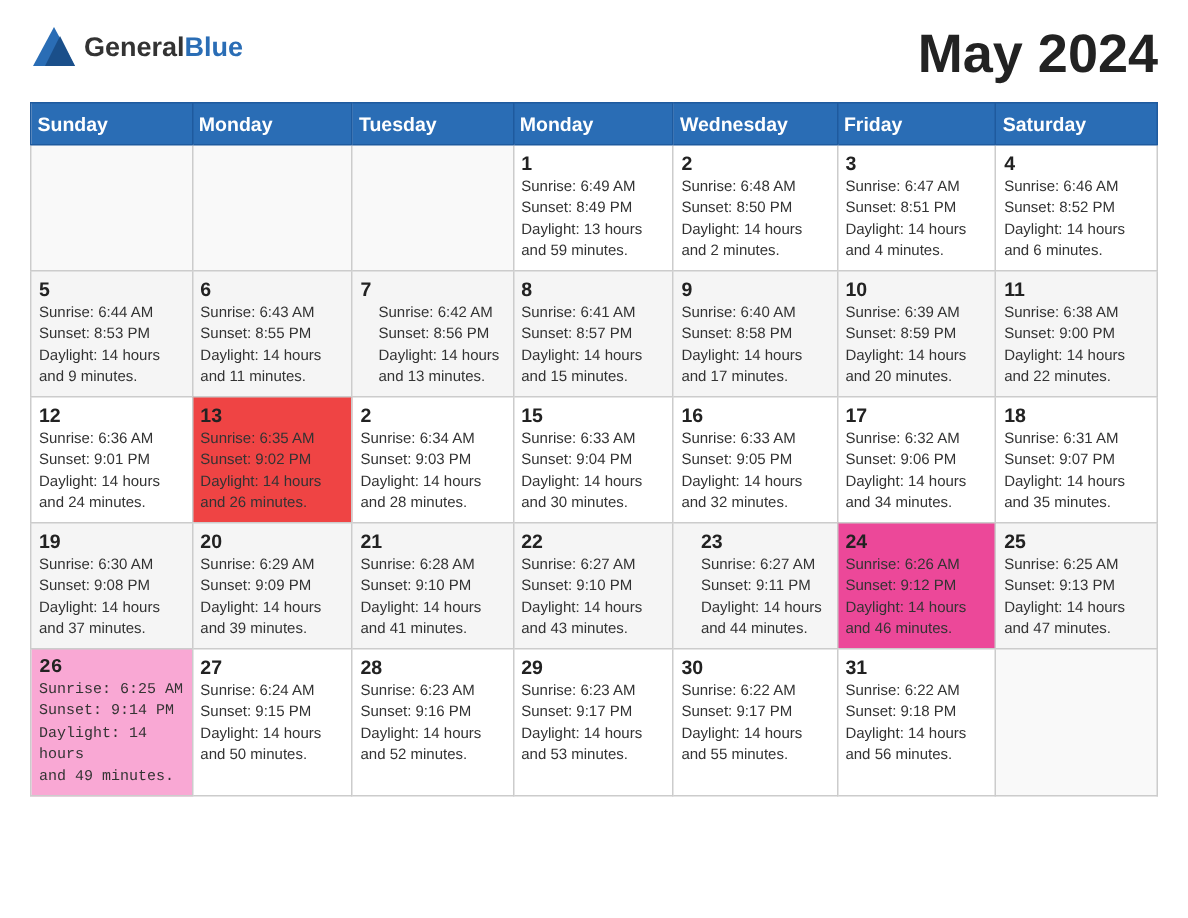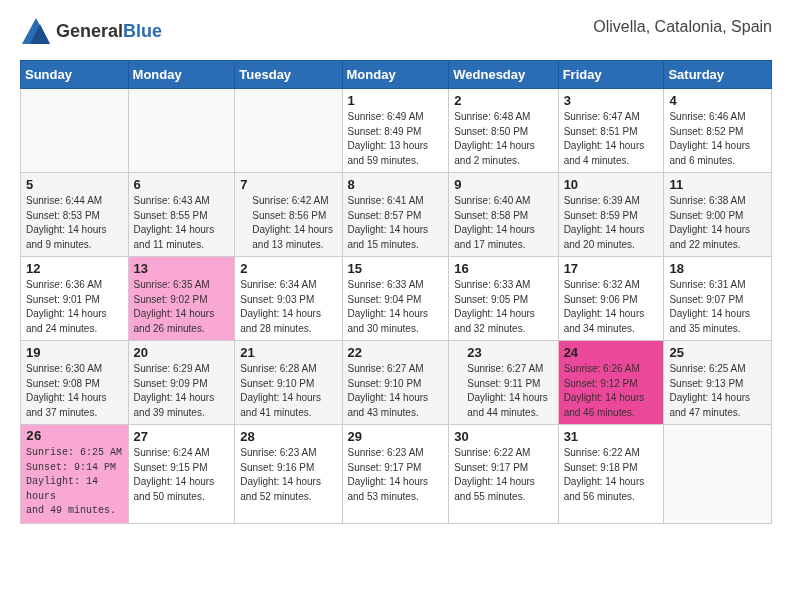--- a/index.html
+++ b/index.html
@@ -118,21 +118,21 @@
       <svg class="logo-icon" viewBox="0 0 32 32">
         <polygon points="16,2 30,28 2,28" fill="#2a6db5"></polygon>
         <polygon points="20,8 30,28 10,28" fill="#1a4f8a"></polygon>
       </svg>
       <div class="logo-text">
         <span class="logo-general">General</span>
         <span class="logo-blue">Blue</span>
       </div>
     </div>
     <div class="title-block">
-      <div class="location-title">Olivella, Catalonia, Spain</div>
+      <div class="month-title">May 2024</div>
     </div>
   </div>
 
   <table class="calendar">
     <thead>
       <tr>
         <th>Sunday</th>
         <th>Monday</th>
         <th>Tuesday</th>
         <th>Monday</th>
@@ -227,21 +227,21 @@
           </td>
         </tr>
         <tr>
           <td style="background: rgb(255, 255, 255);">
             <span class="day-number">12</span>
             <div class="day-info" style="white-space: pre-line;">Sunrise: 6:36 AM
 Sunset: 9:01 PM
 Daylight: 14 hours
 and 24 minutes.</div>
           </td>
-          <td style="background: #f9a8d4;">
+          <td style="background: #ef4444;">
             <span class="day-number">13</span>
             <div class="day-info" style="white-space: pre-line;">Sunrise: 6:35 AM
 Sunset: 9:02 PM
 Daylight: 14 hours
 and 26 minutes.</div>
           </td>
           <td style="background: rgb(255, 255, 255);">
             <span class="day-number">2</span>
             <div class="day-info" style="white-space: pre-line;">Sunrise: 6:34 AM
 Sunset: 9:03 PM

